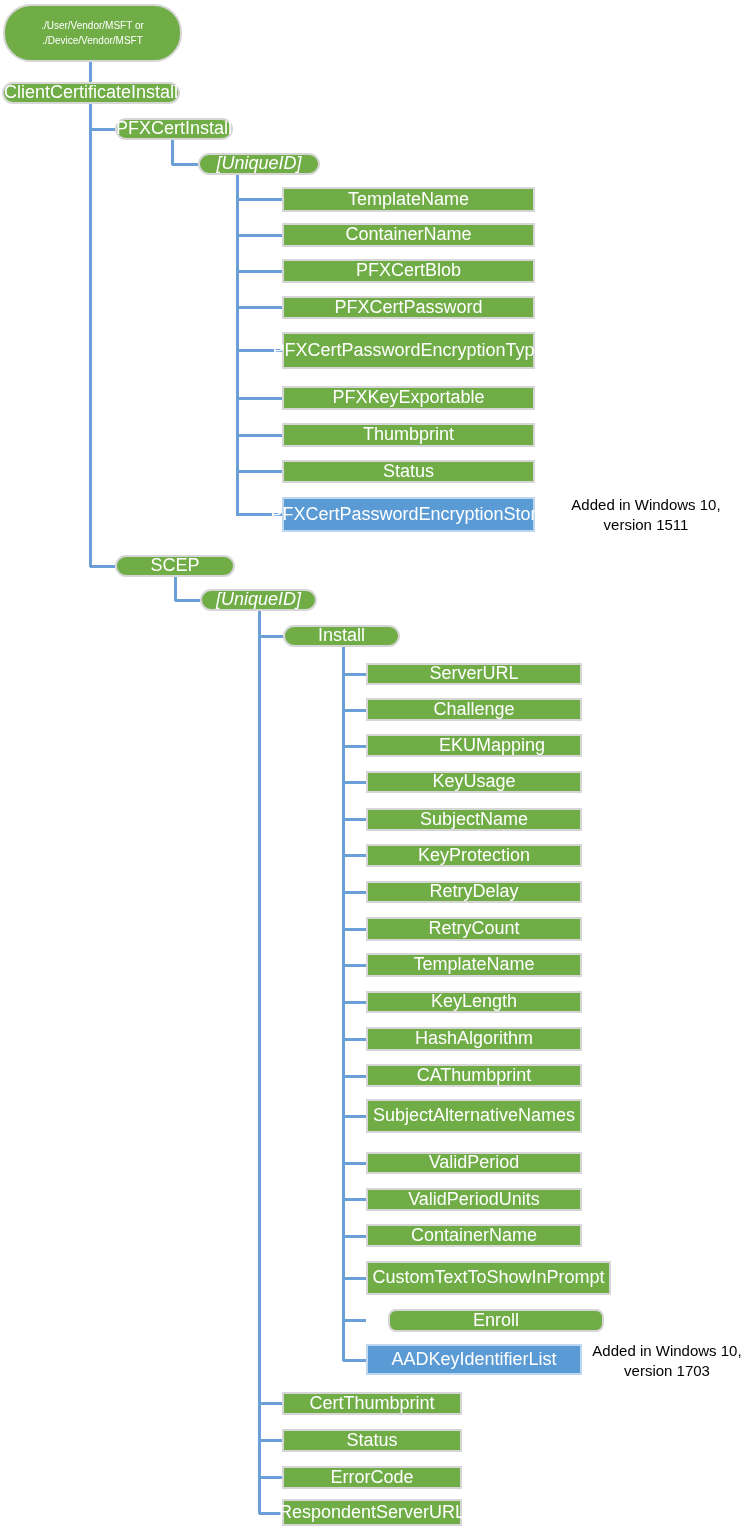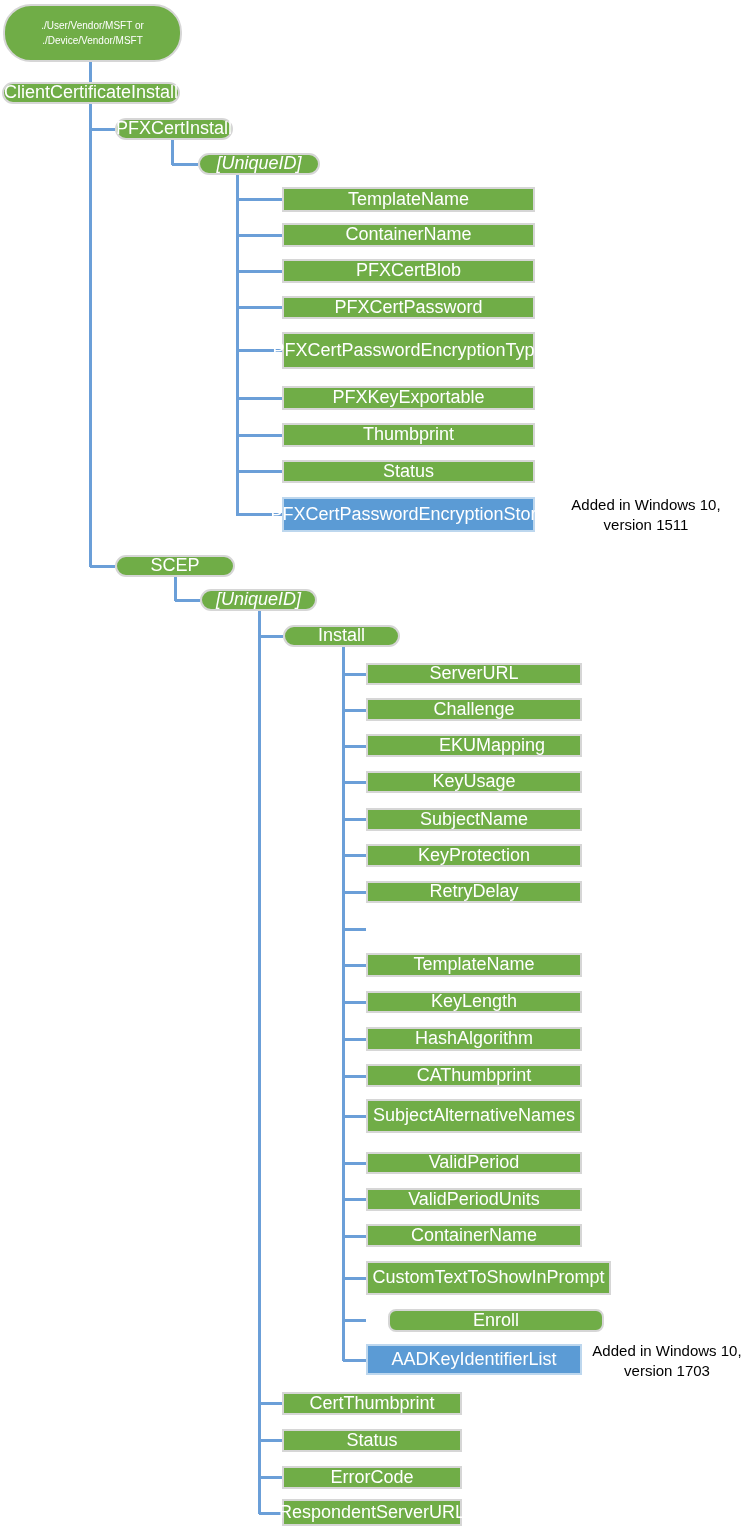--- a/index.html
+++ b/index.html
@@ -88,20 +88,21 @@
     <div class="node green pill" style="left: 115px; top: 555px; width: 120px; height: 22px;">SCEP</div>
     <div class="node green pill italic" style="left: 200px; top: 589px; width: 117px; height: 22px;">[UniqueID]</div>
     <div class="node green pill" style="left: 283px; top: 625px; width: 117px; height: 22px;">Install</div>
     <div class="node green box" style="left: 366px; top: 663px; width: 216px; height: 22px;">ServerURL</div>
     <div class="node green box" style="left: 366px; top: 698px; width: 216px; height: 23px;">Challenge</div>
     <div class="node green box" style="left: 366px; top: 734px; width: 216px; height: 23px; padding-left: 36px;">EKUMapping</div>
     <div class="node green box" style="left: 366px; top: 771px; width: 216px; height: 22px;">KeyUsage</div>
     <div class="node green box" style="left: 366px; top: 808px; width: 216px; height: 23px;">SubjectName</div>
     <div class="node green box" style="left: 366px; top: 844px; width: 216px; height: 23px;">KeyProtection</div>
     <div class="node green box" style="left: 366px; top: 881px; width: 216px; height: 22px;">RetryDelay</div>
+    <div class="node green box" style="left: 366px; top: 917px; width: 216px; height: 24px;">RetryCount</div>
     <div class="node green box" style="left: 366px; top: 953px; width: 216px; height: 24px;">TemplateName</div>
     <div class="node green box" style="left: 366px; top: 991px; width: 216px; height: 22px;">KeyLength</div>
     <div class="node green box" style="left: 366px; top: 1027px; width: 216px; height: 24px;">HashAlgorithm</div>
     <div class="node green box" style="left: 366px; top: 1064px; width: 216px; height: 23px;">CAThumbprint</div>
     <div class="node green box" style="left: 366px; top: 1099px; width: 216px; height: 34px;">SubjectAlternativeNames</div>
     <div class="node green box" style="left: 366px; top: 1152px; width: 216px; height: 22px;">ValidPeriod</div>
     <div class="node green box" style="left: 366px; top: 1188px; width: 216px; height: 23px;">ValidPeriodUnits</div>
     <div class="node green box" style="left: 366px; top: 1224px; width: 216px; height: 23px;">ContainerName</div>
     <div class="node green box" style="left: 366px; top: 1261px; width: 245px; height: 34px;">CustomTextToShowInPrompt</div>
     <div class="node green box" style="left: 388px; top: 1309px; width: 216px; height: 23px; border-radius: 8px;">Enroll</div>

